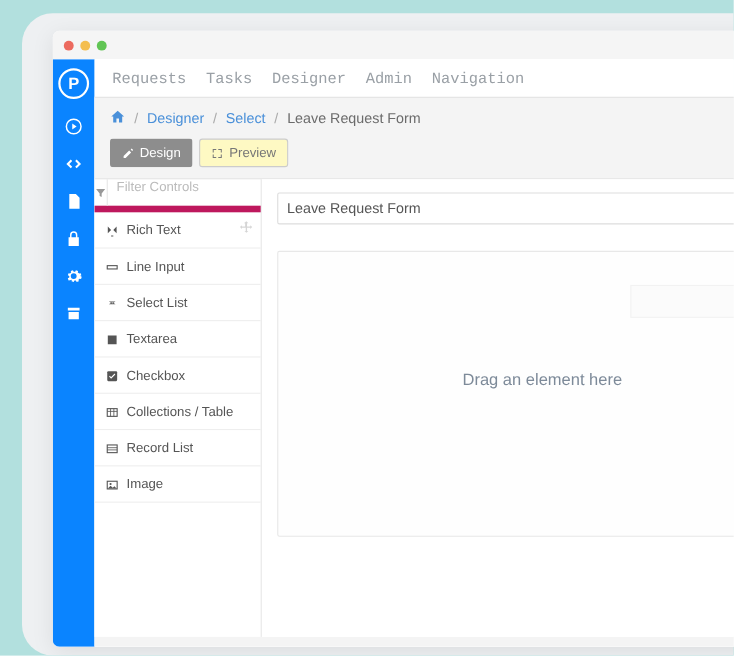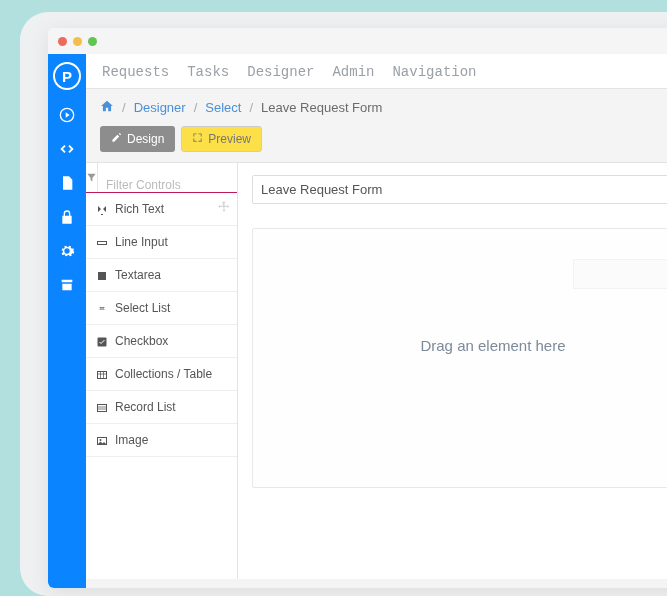--- a/index.html
+++ b/index.html
@@ -120,32 +120,32 @@
   .breadcrumb .current { color: #6b6b6b; }
 
   .tab-row {
     display: flex;
     gap: 6px;
     padding: 0 14px 10px;
     background: #f4f4f4;
   }
   .tab-btn {
     display: inline-flex;
-    align-items: flex-start;
+    align-items: center;
     gap: 5px;
     padding: 5px 10px;
     font-size: 12px;
     border-radius: 3px;
     border: 1px solid transparent;
     cursor: pointer;
     color: #fff;
     background: #8d8d8d;
   }
   .tab-btn.secondary {
-    background: #fde047;
+    background: #fef9c3;
     color: #777;
     border: 1px solid #ccc;
   }
   .tab-btn svg { width: 11px; height: 11px; fill: currentColor; }
 
   .designer-body {
     display: flex;
     background: #fff;
     border-top: 1px solid #e3e3e3;
     height: calc(100% - 82px);
@@ -153,22 +153,22 @@
 
   .controls-panel {
     width: 152px;
     border-right: 1px solid #e3e3e3;
     display: flex;
     flex-direction: column;
     flex: none;
   }
   .filter-row {
     display: flex;
-    align-items: flex-end;
-    border-bottom: 1px solid #be185d;
+    align-items: flex-start;
+    border-bottom: 6px solid #be185d;
     height: 30px;
   }
   .filter-icon {
     width: 28px;
     height: 100%;
     display: flex; align-items: center; justify-content: center;
     border-right: 1px solid #e6e6e6;
     color: #999;
   }
   .filter-icon svg { width: 11px; height: 11px; fill: #999; }
@@ -357,29 +357,29 @@
                 </span>
               </div>
               <div class="control-item">
                 <svg viewBox="0 0 24 24">
                     <rect x="3" y="9" width="18" height="6" fill="none" stroke="#555" stroke-width="2"></rect>
                   </svg>
                 <span>Line Input</span>
               </div>
               <div class="control-item">
                 <svg viewBox="0 0 24 24">
+                    <path d="M6 8l6 6 6-6zM6 16l6-6 6 6z" transform="scale(1 0.6) translate(0 6)"></path>
+                  </svg>
+                <span>Select List</span>
+              </div>
+              <div class="control-item">
+                <svg viewBox="0 0 24 24">
                     <path d="M4 4h16v16H4zM4 4l5 8-5 8"></path>
                   </svg>
                 <span>Textarea</span>
-              </div>
-              <div class="control-item">
-                <svg viewBox="0 0 24 24">
-                    <path d="M6 8l6 6 6-6zM6 16l6-6 6 6z" transform="scale(1 0.6) translate(0 6)"></path>
-                  </svg>
-                <span>Select List</span>
               </div>
               <div class="control-item">
                 <svg viewBox="0 0 24 24">
                     <rect x="3" y="3" width="18" height="18" rx="2"></rect>
                     <path d="M7 12l3 3 7-7" fill="none" stroke="#fff" stroke-width="2"></path>
                   </svg>
                 <span>Checkbox</span>
               </div>
               <div class="control-item">
                 <svg viewBox="0 0 24 24">

